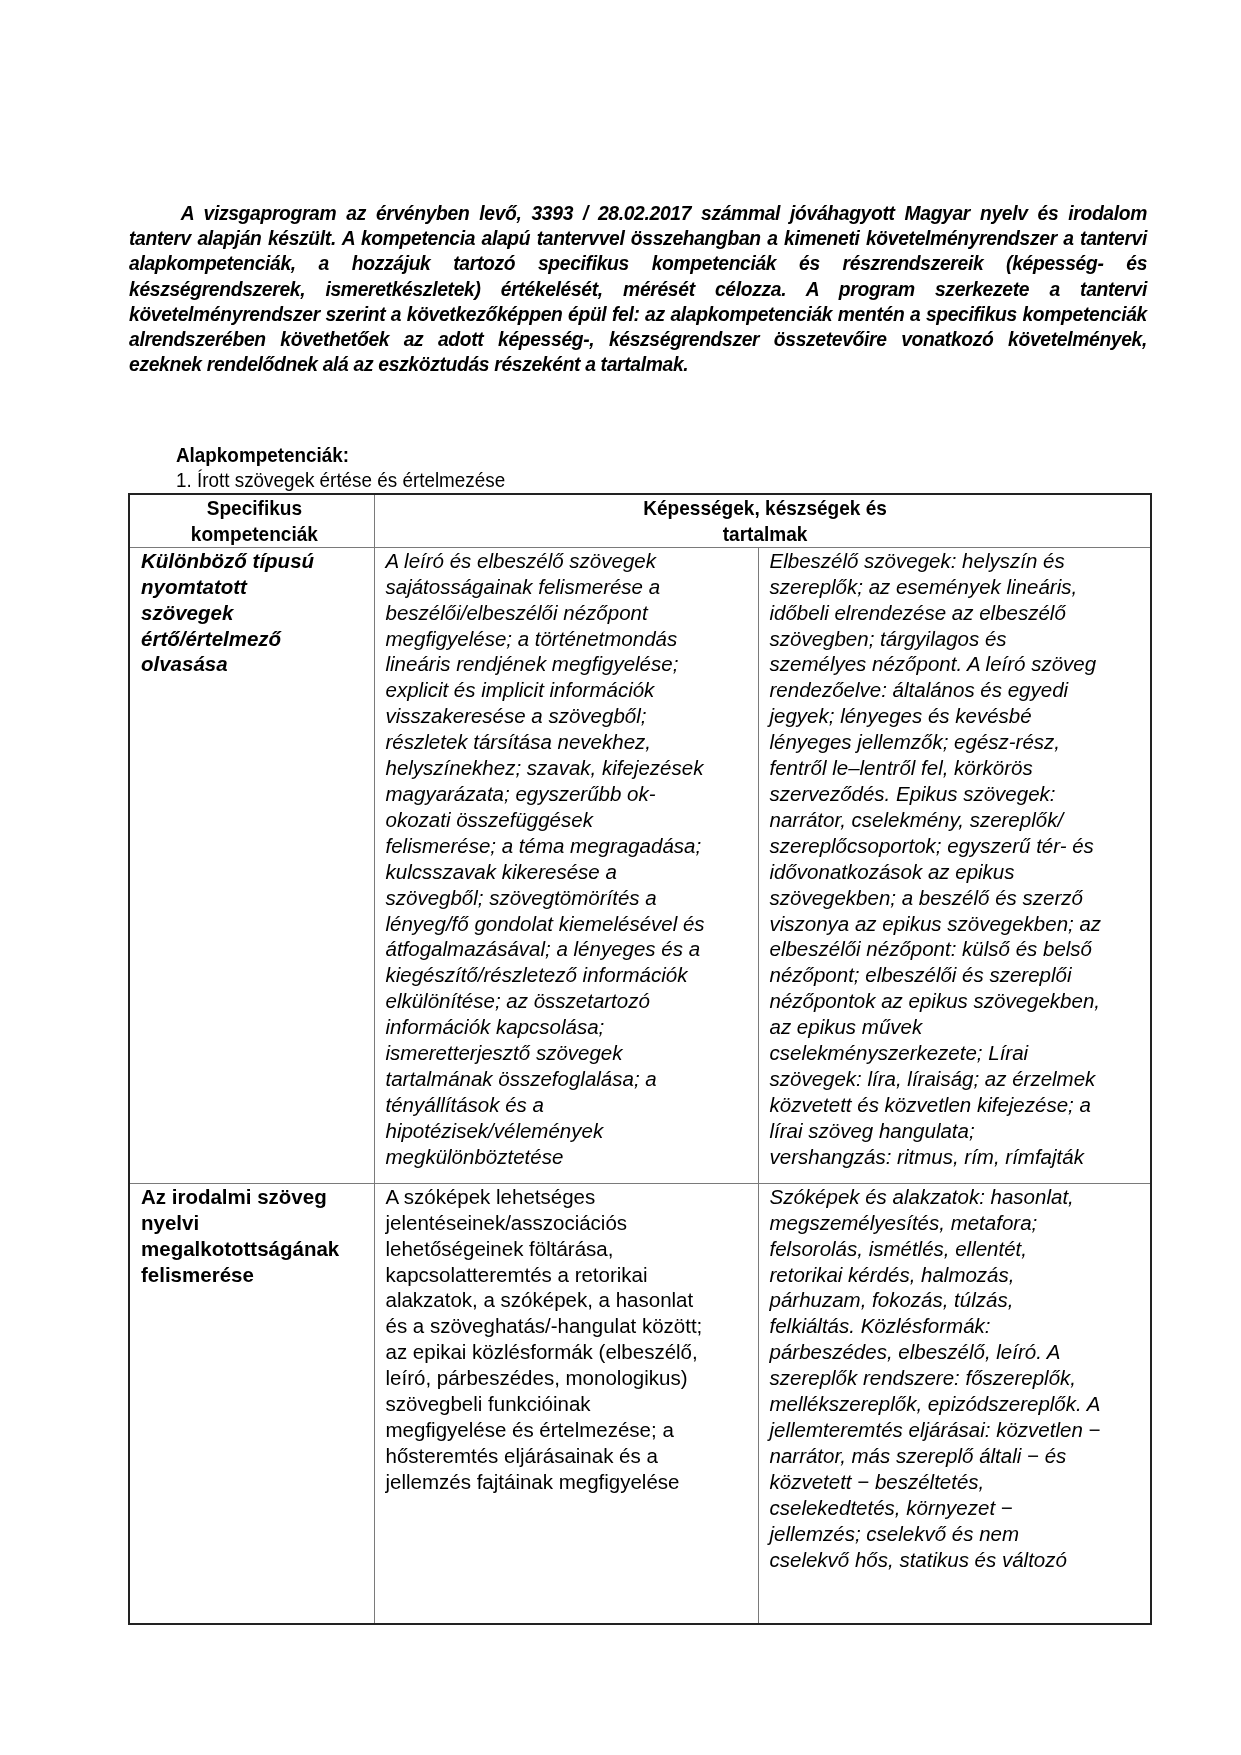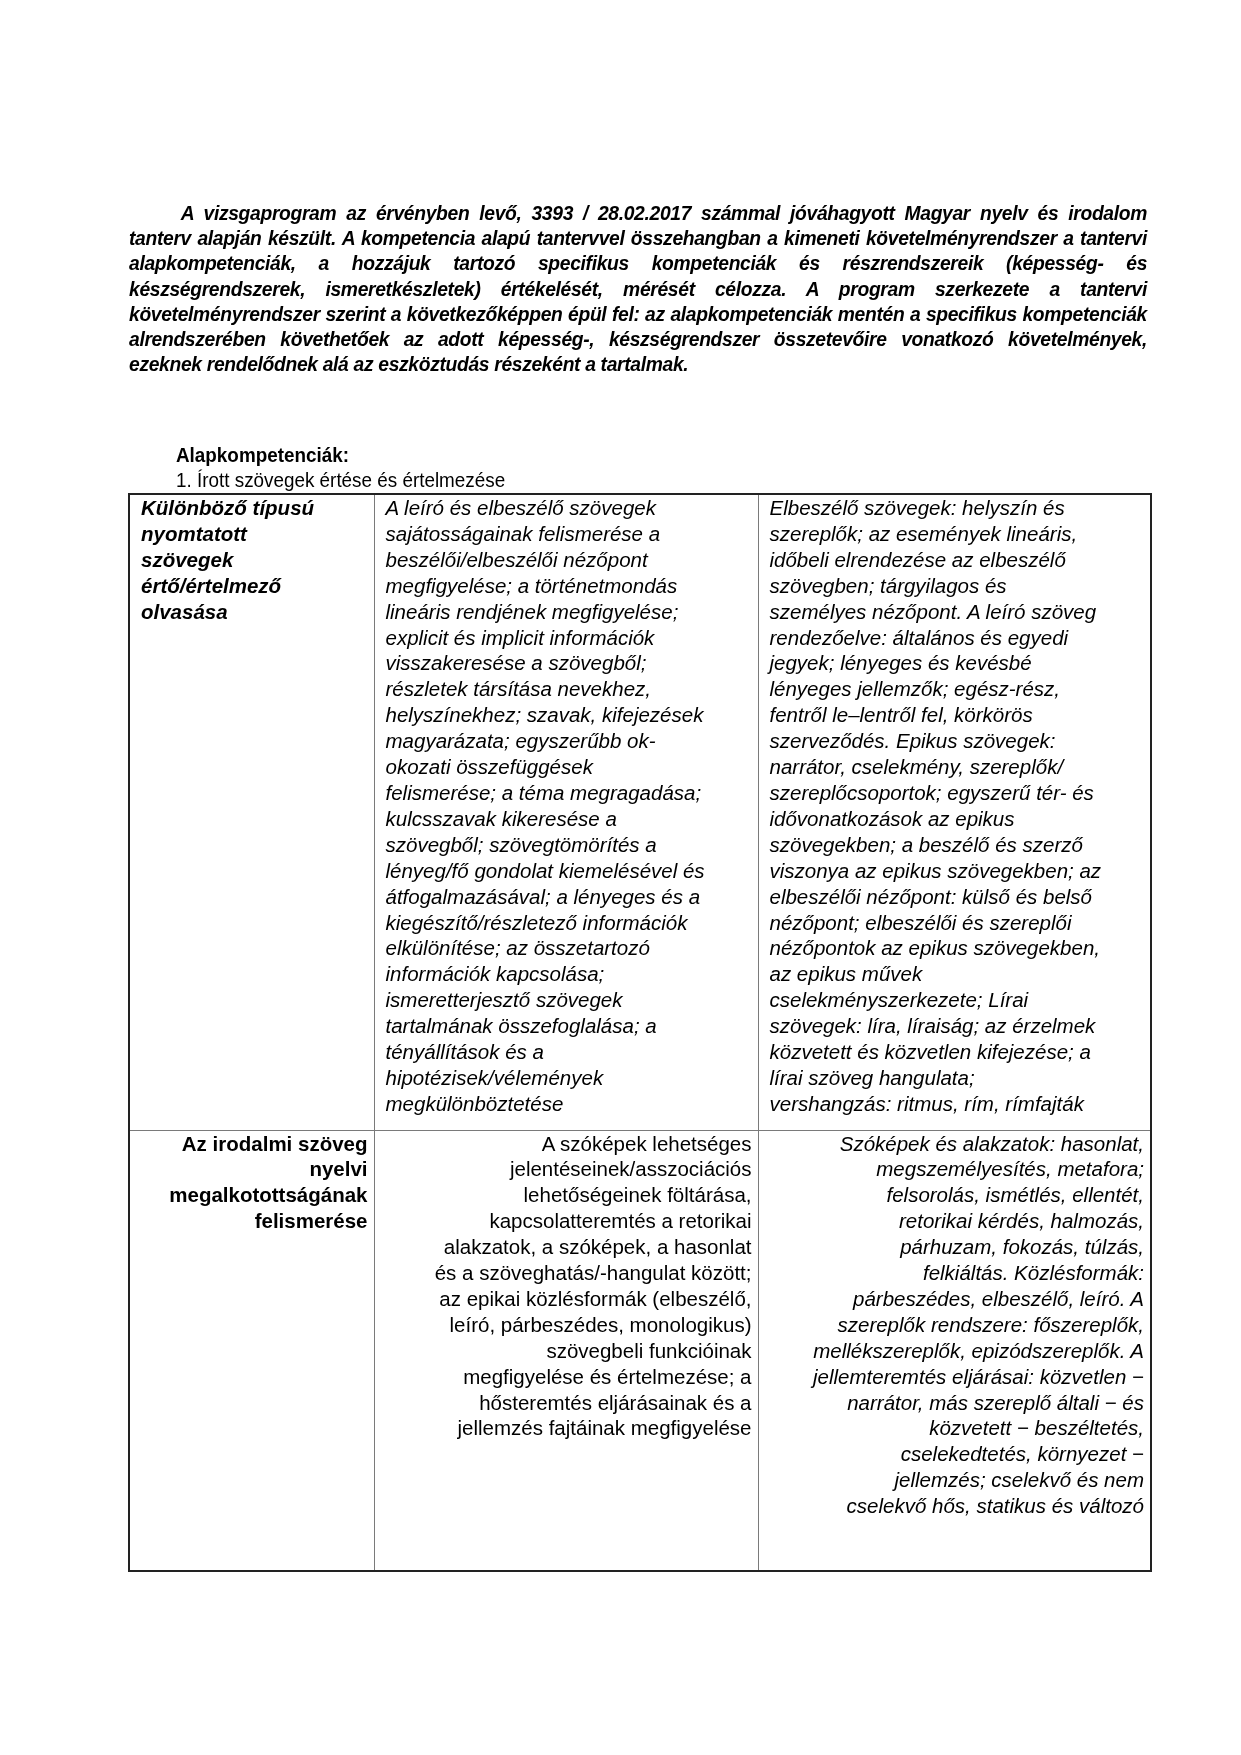--- a/index.html
+++ b/index.html
@@ -30,40 +30,46 @@
   table.comp { border: 2px solid #222; }
   col.c1 { width: 245px; }
   col.c2 { width: 384px; }
   col.c3 { width: 393px; }
   th.hdr { font-weight: bold; text-align: center; height: 53px; padding: 0 4px; }
   th.hdr span { display: inline-block; transform: scaleX(0.93); }
   td.spec { font-weight: bold; }
   td.skill { }
   td.content { font-style: italic; }
   tr.r1 td { height: 636px; font-style: italic; }
-  tr.r2 td { height: 441px; text-align: right; }
+  tr.r2 td { height: 441px; }
   .cell-text { white-space: pre-line; }
 </style>
 </head>
 <body>
 
 <div class="page">
 
   <p class="intro" style="margin:0;">A vizsgaprogram az érvényben levő, 3393 / 28.02.2017 számmal jóváhagyott Magyar nyelv és irodalom tanterv alapján készült. A kompetencia alapú tantervvel összehangban a kimeneti követelményrendszer a tantervi alapkompetenciák, a hozzájuk tartozó specifikus kompetenciák és részrendszereik (képesség- és készségrendszerek, ismeretkészletek) értékelését, mérését célozza. A program szerkezete a tantervi követelményrendszer szerint a következőképpen épül fel: az alapkompetenciák mentén a specifikus kompetenciák alrendszerében követhetőek az adott képesség-, készségrendszer összetevőire vonatkozó követelmények, ezeknek rendelődnek alá az eszköztudás részeként a tartalmak.</p>
 
   <div class="heading h1">Alapkompetenciák:</div>
   <div class="heading h2">1. Írott szövegek értése és értelmezése</div>
 
   <table class="comp">
     <colgroup>
         <col class="c1">
         <col class="c2">
         <col class="c3">
       </colgroup>
     <tbody>
+        <tr>
+      <th class="hdr"><span class="cell-text">Specifikus
+kompetenciák</span></th>
+      <th class="hdr" colspan="2"><span class="cell-text">Képességek, készségek és
+tartalmak</span></th>
+    </tr>
     <tr class="r1">
       <td class="spec">
             <div class="cell-text">Különböző típusú
 nyomtatott
 szövegek
 értő/értelmező
 olvasása</div>
           </td>
       <td class="skill">
             <div class="cell-text">A leíró és elbeszélő szövegek

